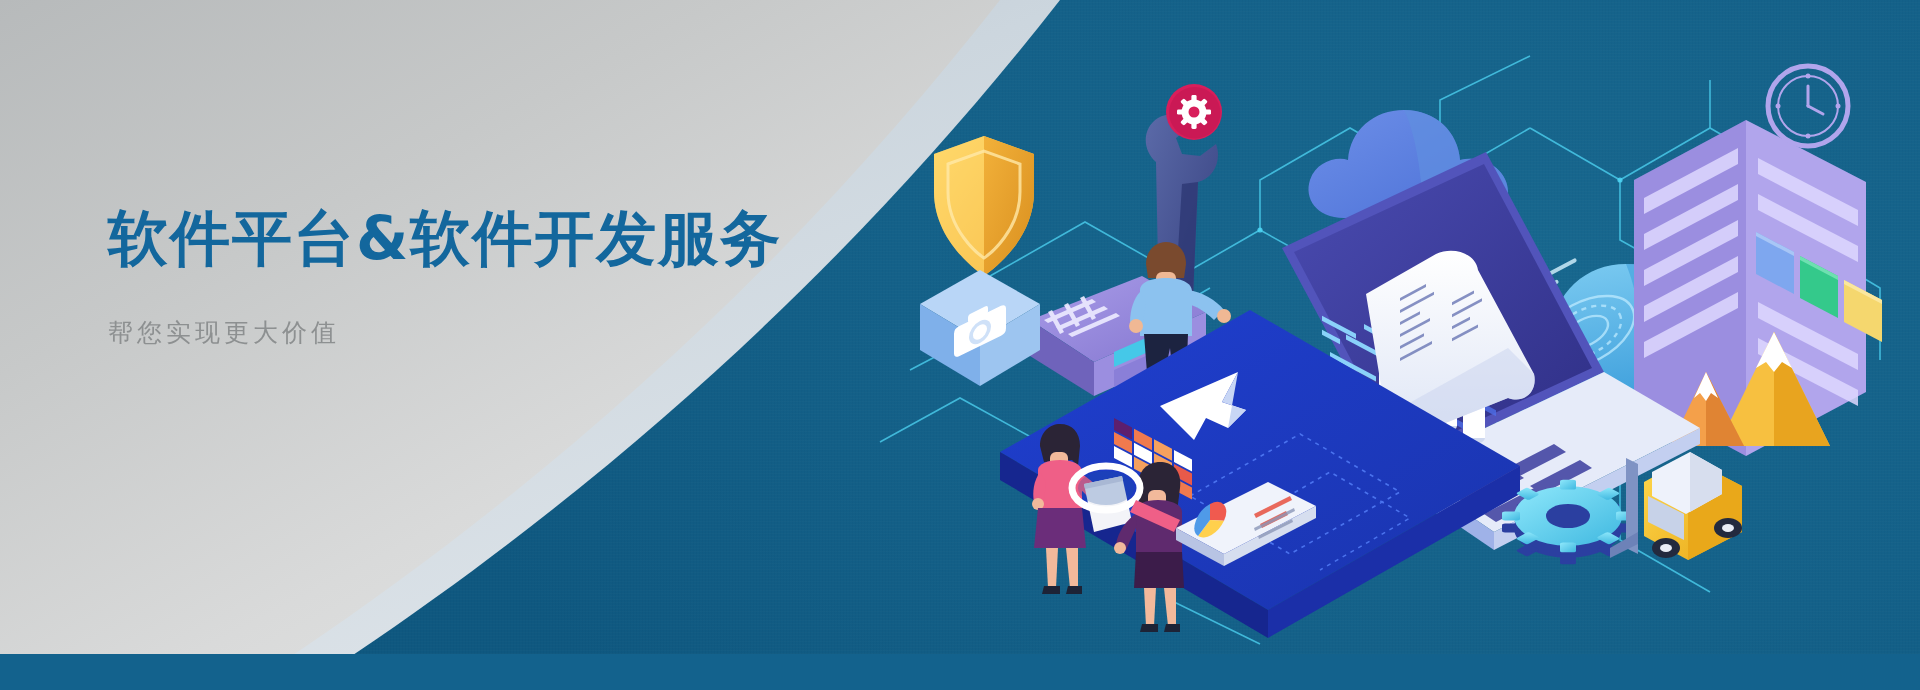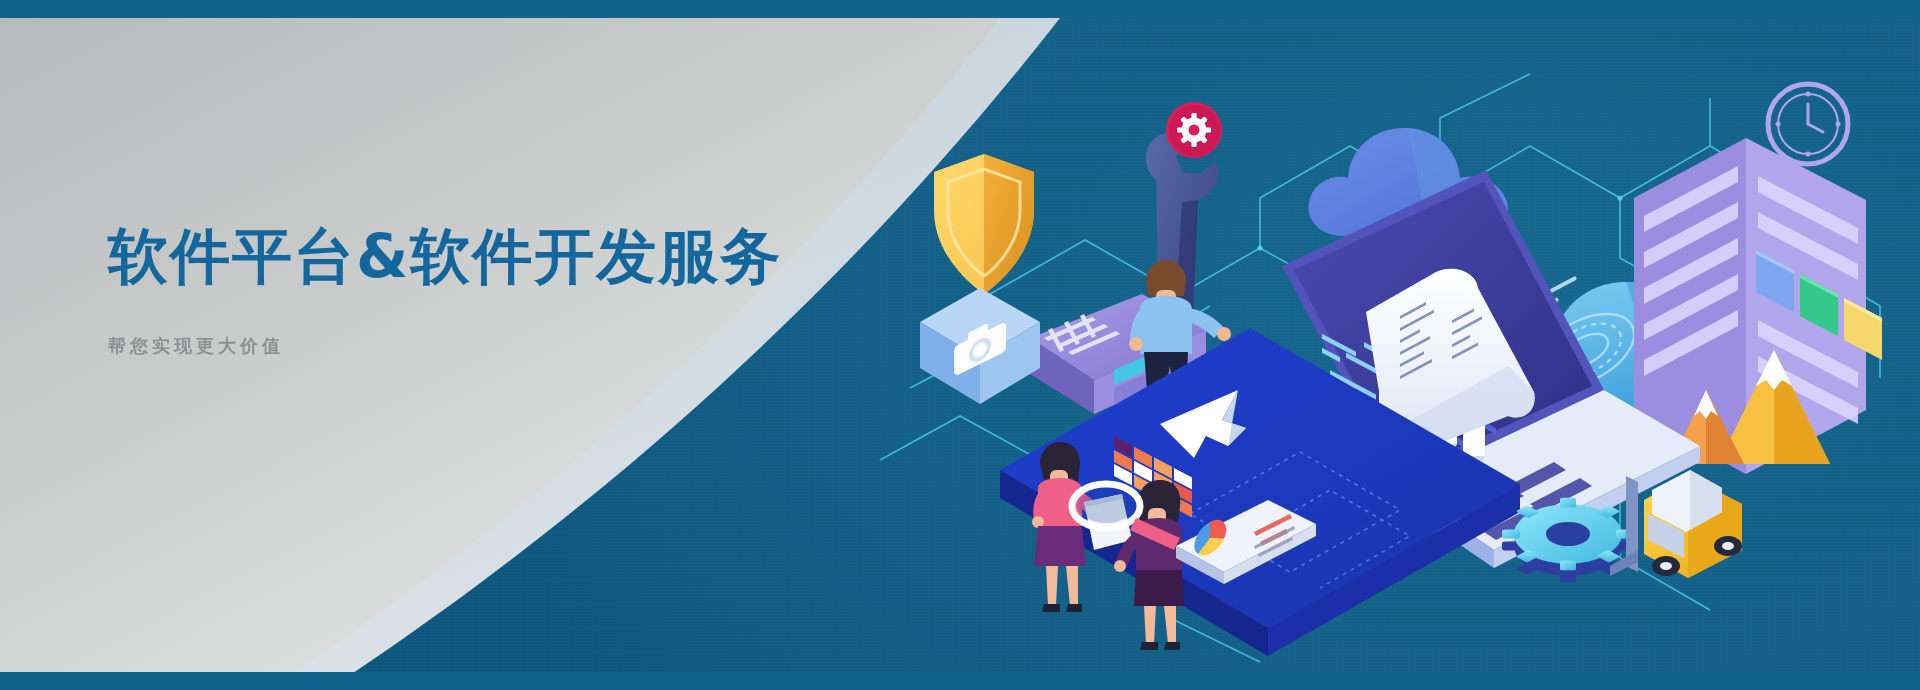--- a/index.html
+++ b/index.html
@@ -1,19 +1,19 @@
 <!DOCTYPE html>
 <html><head>
 <meta charset="utf-8">
 <style>
   * { margin:0; padding:0; box-sizing:border-box; }
   html,body { width:1920px; height:690px; overflow:hidden; background:#13628d; }
   body { font-family:"DejaVu Sans","Liberation Sans",sans-serif; }
 
-  #banner { position:relative; width:1920px; height:654px; overflow:hidden;margin-top:18px; }
+  #banner { position:relative; width:1920px; height:654px; overflow:hidden; }
 
   
   .bg-blue {
     position:absolute; inset:0;
     background:
       radial-gradient(ellipse 1100px 700px at 78% 42%, #18688f 0%, #146189 55%, #0f5880 100%);
   }
   .bg-noise {
     position:absolute; inset:0; opacity:.30;
     background-image:
@@ -22,21 +22,21 @@
   }
   .curve-svg { position:absolute; left:0; top:0; width:1920px; height:690px; }
 
   
   .copy { position:absolute; left:108px; top:205px; width:760px; }
   .title {
     font-size:60px; line-height:1.12; font-weight:700; letter-spacing:2px;
     color:#13679d; white-space:nowrap;
   }
   .subtitle {
-    margin-top:44px; font-size:18px; letter-spacing:4px; color:#8d9091; font-weight:700;
+    margin-top:44px; font-size:25px; letter-spacing:4px; color:#8d9091; font-weight:400;
   }
 
   
   .illu { position:absolute; left:880px; top:40px; width:1040px; height:620px; }
   .illu svg { width:100%; height:100%; display:block; overflow:visible; }
 </style>
 </head>
 <body>
 
 <div id="banner">

